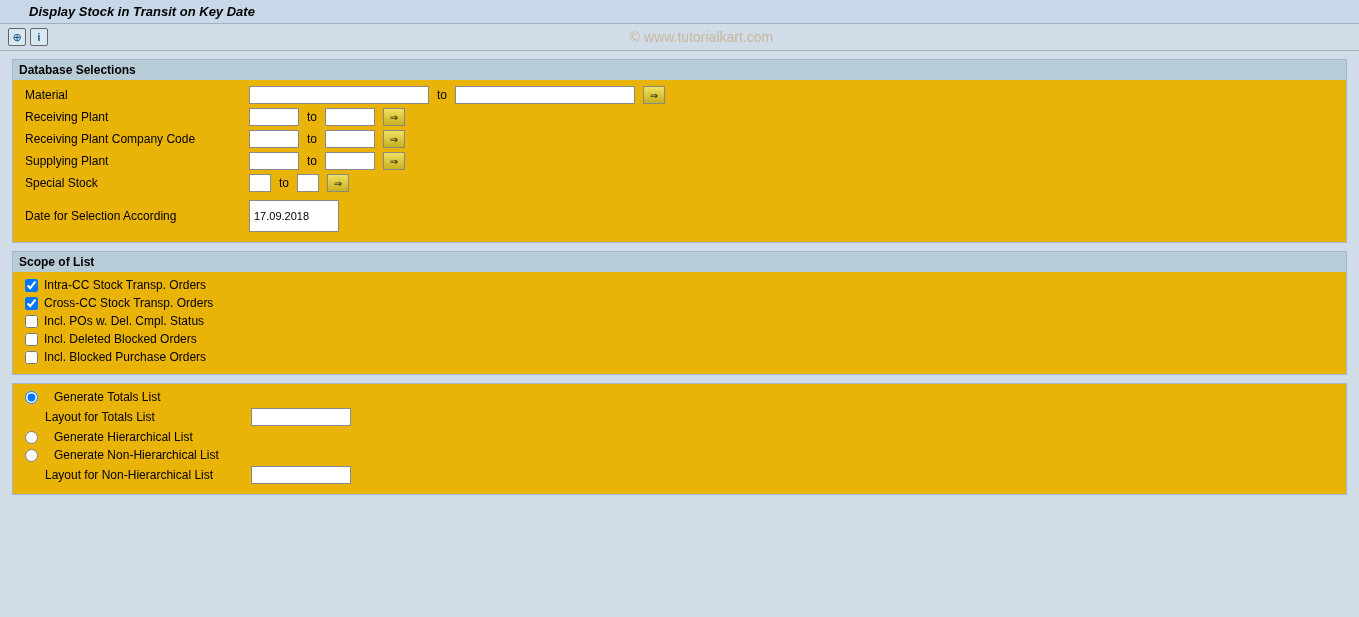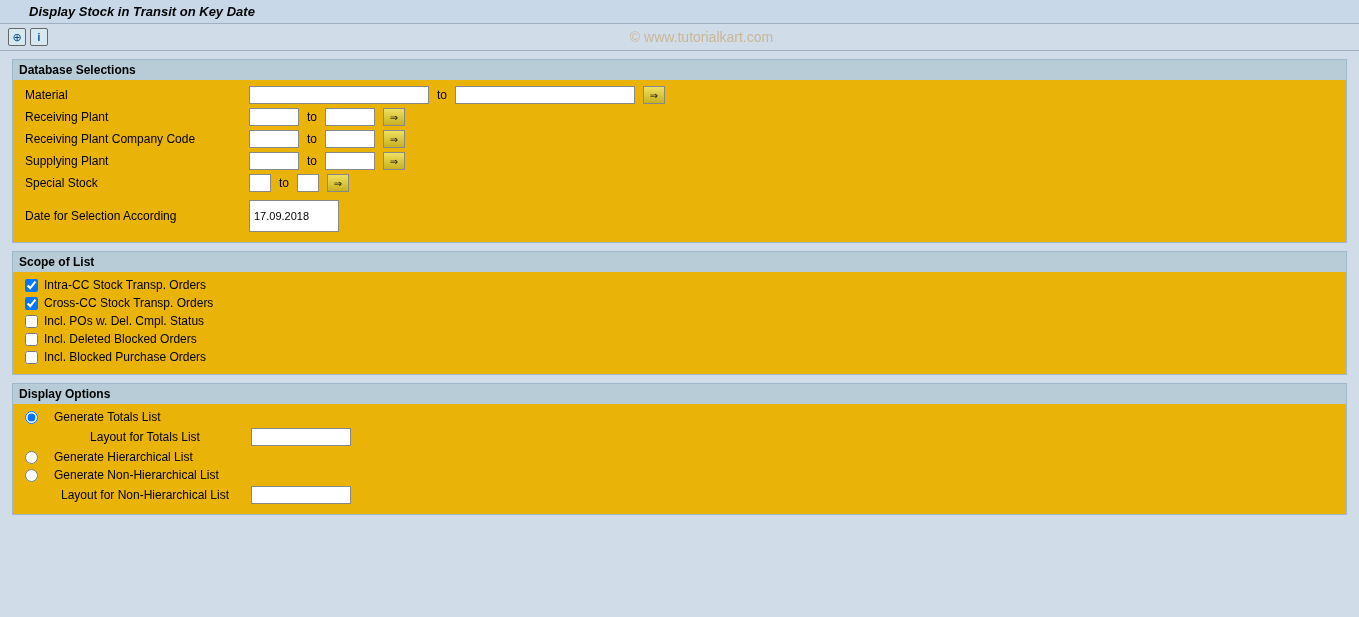--- a/index.html
+++ b/index.html
@@ -180,21 +180,20 @@
       align-items: center;
       margin-bottom: 4px;
       margin-left: 20px;
       gap: 6px;
     }
 
     .layout-label {
       width: 200px;
       font-size: 12px;
       color: #000;
-      text-align: center;
     }
 
     .layout-input {
       width: 100px;
       height: 18px;
       border: 1px solid #888;
       background: #fff;
       font-size: 11px;
       padding: 1px 2px;
     }
@@ -322,21 +321,20 @@
 
       <div class="checkbox-row">
         <input type="checkbox" style="">
         <span class="checkbox-label">Incl. Blocked Purchase Orders</span>
       </div>
 
     </div>
   </div>
 
   <div class="section">
-    <div class="section-header">Display Options</div>
     <div class="section-body">
 
       <div class="radio-row">
         <input type="radio" name="display-option" checked="" style="">
         <span class="radio-label">Generate Totals List</span>
       </div>
       <div class="layout-row">
         <span class="layout-label">Layout for Totals List</span>
         <input class="layout-input" type="text" value="" style="">
       </div>

